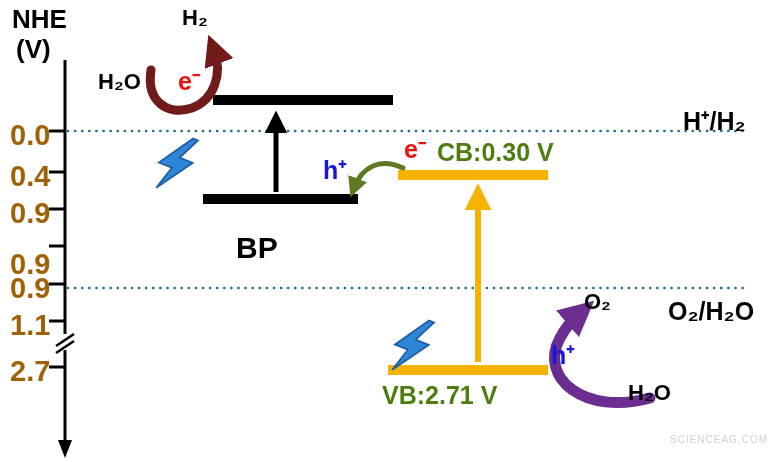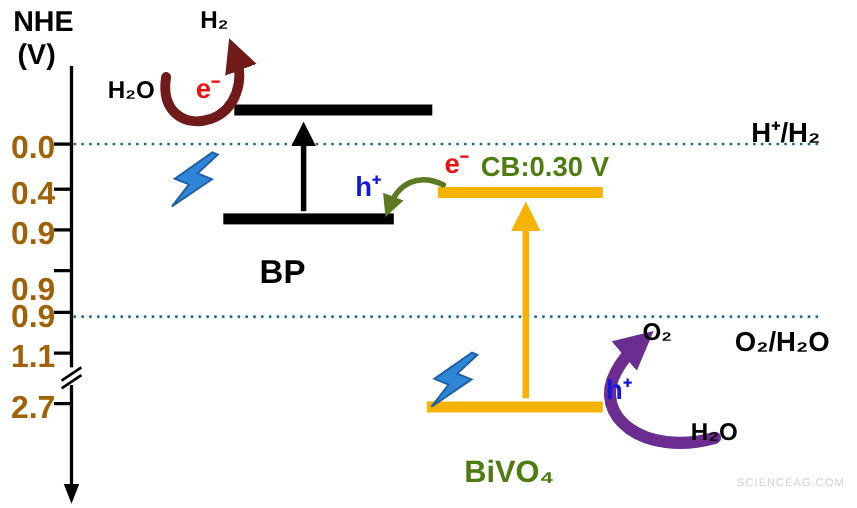--- a/index.html
+++ b/index.html
@@ -126,21 +126,21 @@
 
   <span class="lbl" style="left:683px;top:108px">H⁺/H₂</span>
   <span class="lbl" style="left:668px;top:298px">O₂/H₂O</span>
 
   <span class="lbl red" style="left:178px;top:68px">e⁻</span>
   <span class="lbl name-lbl" style="left:236px;top:232px">BP</span>
   <span class="lbl blue" style="left:323px;top:157px">h⁺</span>
 
   <span class="lbl red" style="left:404px;top:136px">e⁻</span>
   <span class="lbl gold" style="left:437px;top:139px">CB:0.30 V</span>
-  <span class="lbl gold bivo4-name" style="left:422px;top:414px">BiVO₄</span>
+  <span class="lbl gold" style="left:382px;top:382px">VB:2.71 V</span>
   <span class="lbl blue" style="left:551px;top:342px">h⁺</span>
 
   <span class="lbl mol" style="left:182px;top:6px">H₂</span>
   <span class="lbl mol" style="left:98px;top:70px">H₂O</span>
   <span class="lbl mol" style="left:584px;top:290px">O₂</span>
   <span class="lbl mol" style="left:628px;top:381px">H₂O</span>
 
   <span class="watermark" style="left:670px;top:434px">SCIENCEAG.COM</span>
 </div>
 

